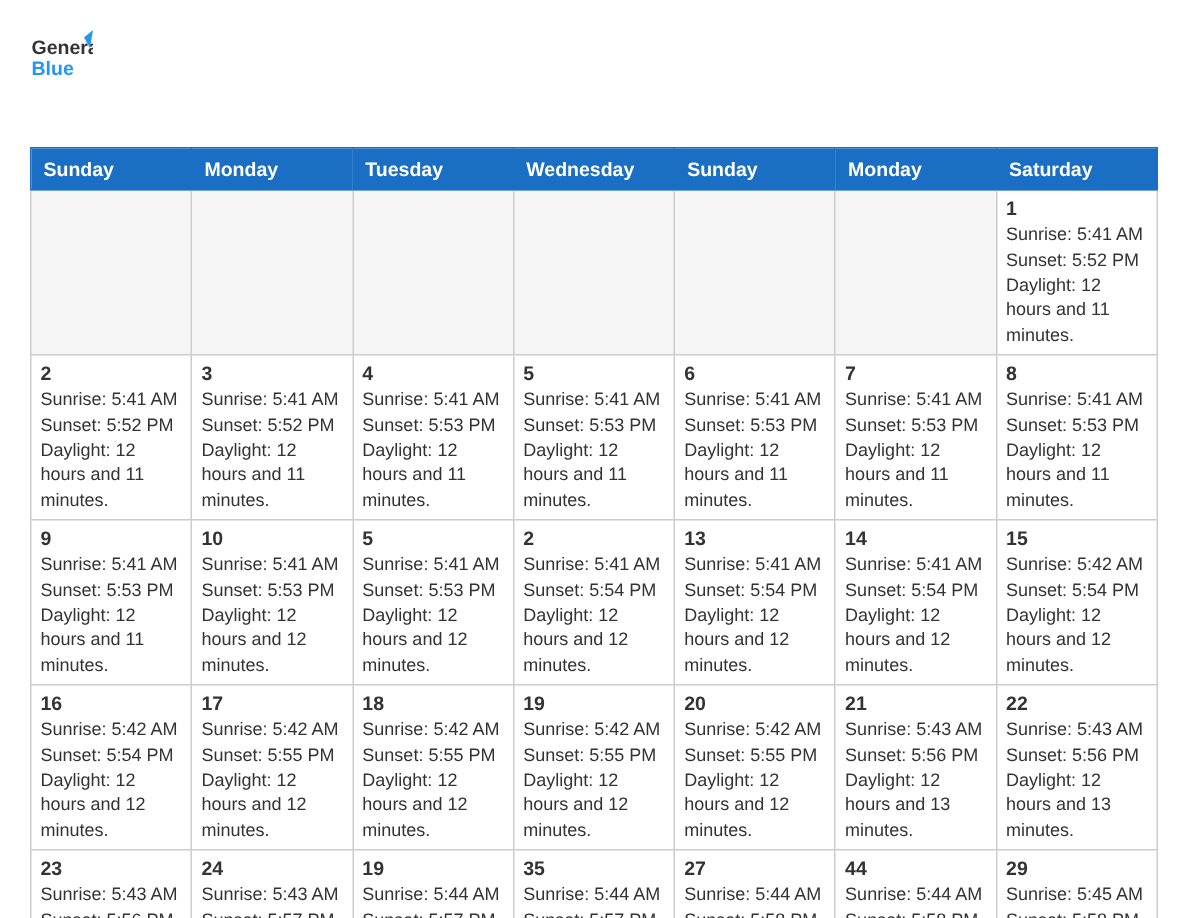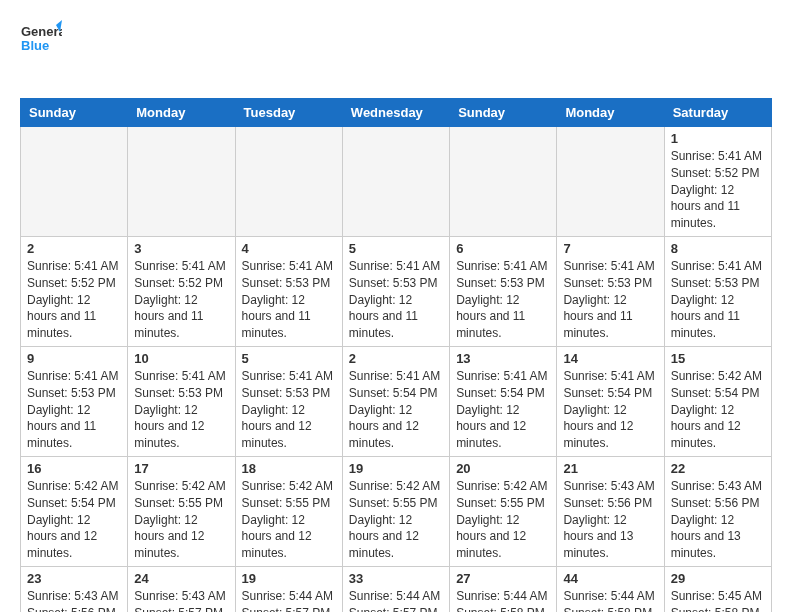--- a/index.html
+++ b/index.html
@@ -217,21 +217,21 @@
         </td>
         <td>
           <span class="day-number">24</span>
           <div class="day-info">Sunrise: 5:43 AM<br>Sunset: 5:57 PM<br>Daylight: 12 hours and 13 minutes.</div>
         </td>
         <td>
           <span class="day-number">19</span>
           <div class="day-info">Sunrise: 5:44 AM<br>Sunset: 5:57 PM<br>Daylight: 12 hours and 13 minutes.</div>
         </td>
         <td>
-          <span class="day-number">33</span>
+          <span class="day-number">35</span>
           <div class="day-info">Sunrise: 5:44 AM<br>Sunset: 5:57 PM<br>Daylight: 12 hours and 13 minutes.</div>
         </td>
         <td>
           <span class="day-number">27</span>
           <div class="day-info">Sunrise: 5:44 AM<br>Sunset: 5:58 PM<br>Daylight: 12 hours and 13 minutes.</div>
         </td>
         <td>
           <span class="day-number">44</span>
           <div class="day-info">Sunrise: 5:44 AM<br>Sunset: 5:58 PM<br>Daylight: 12 hours and 13 minutes.</div>
         </td>

